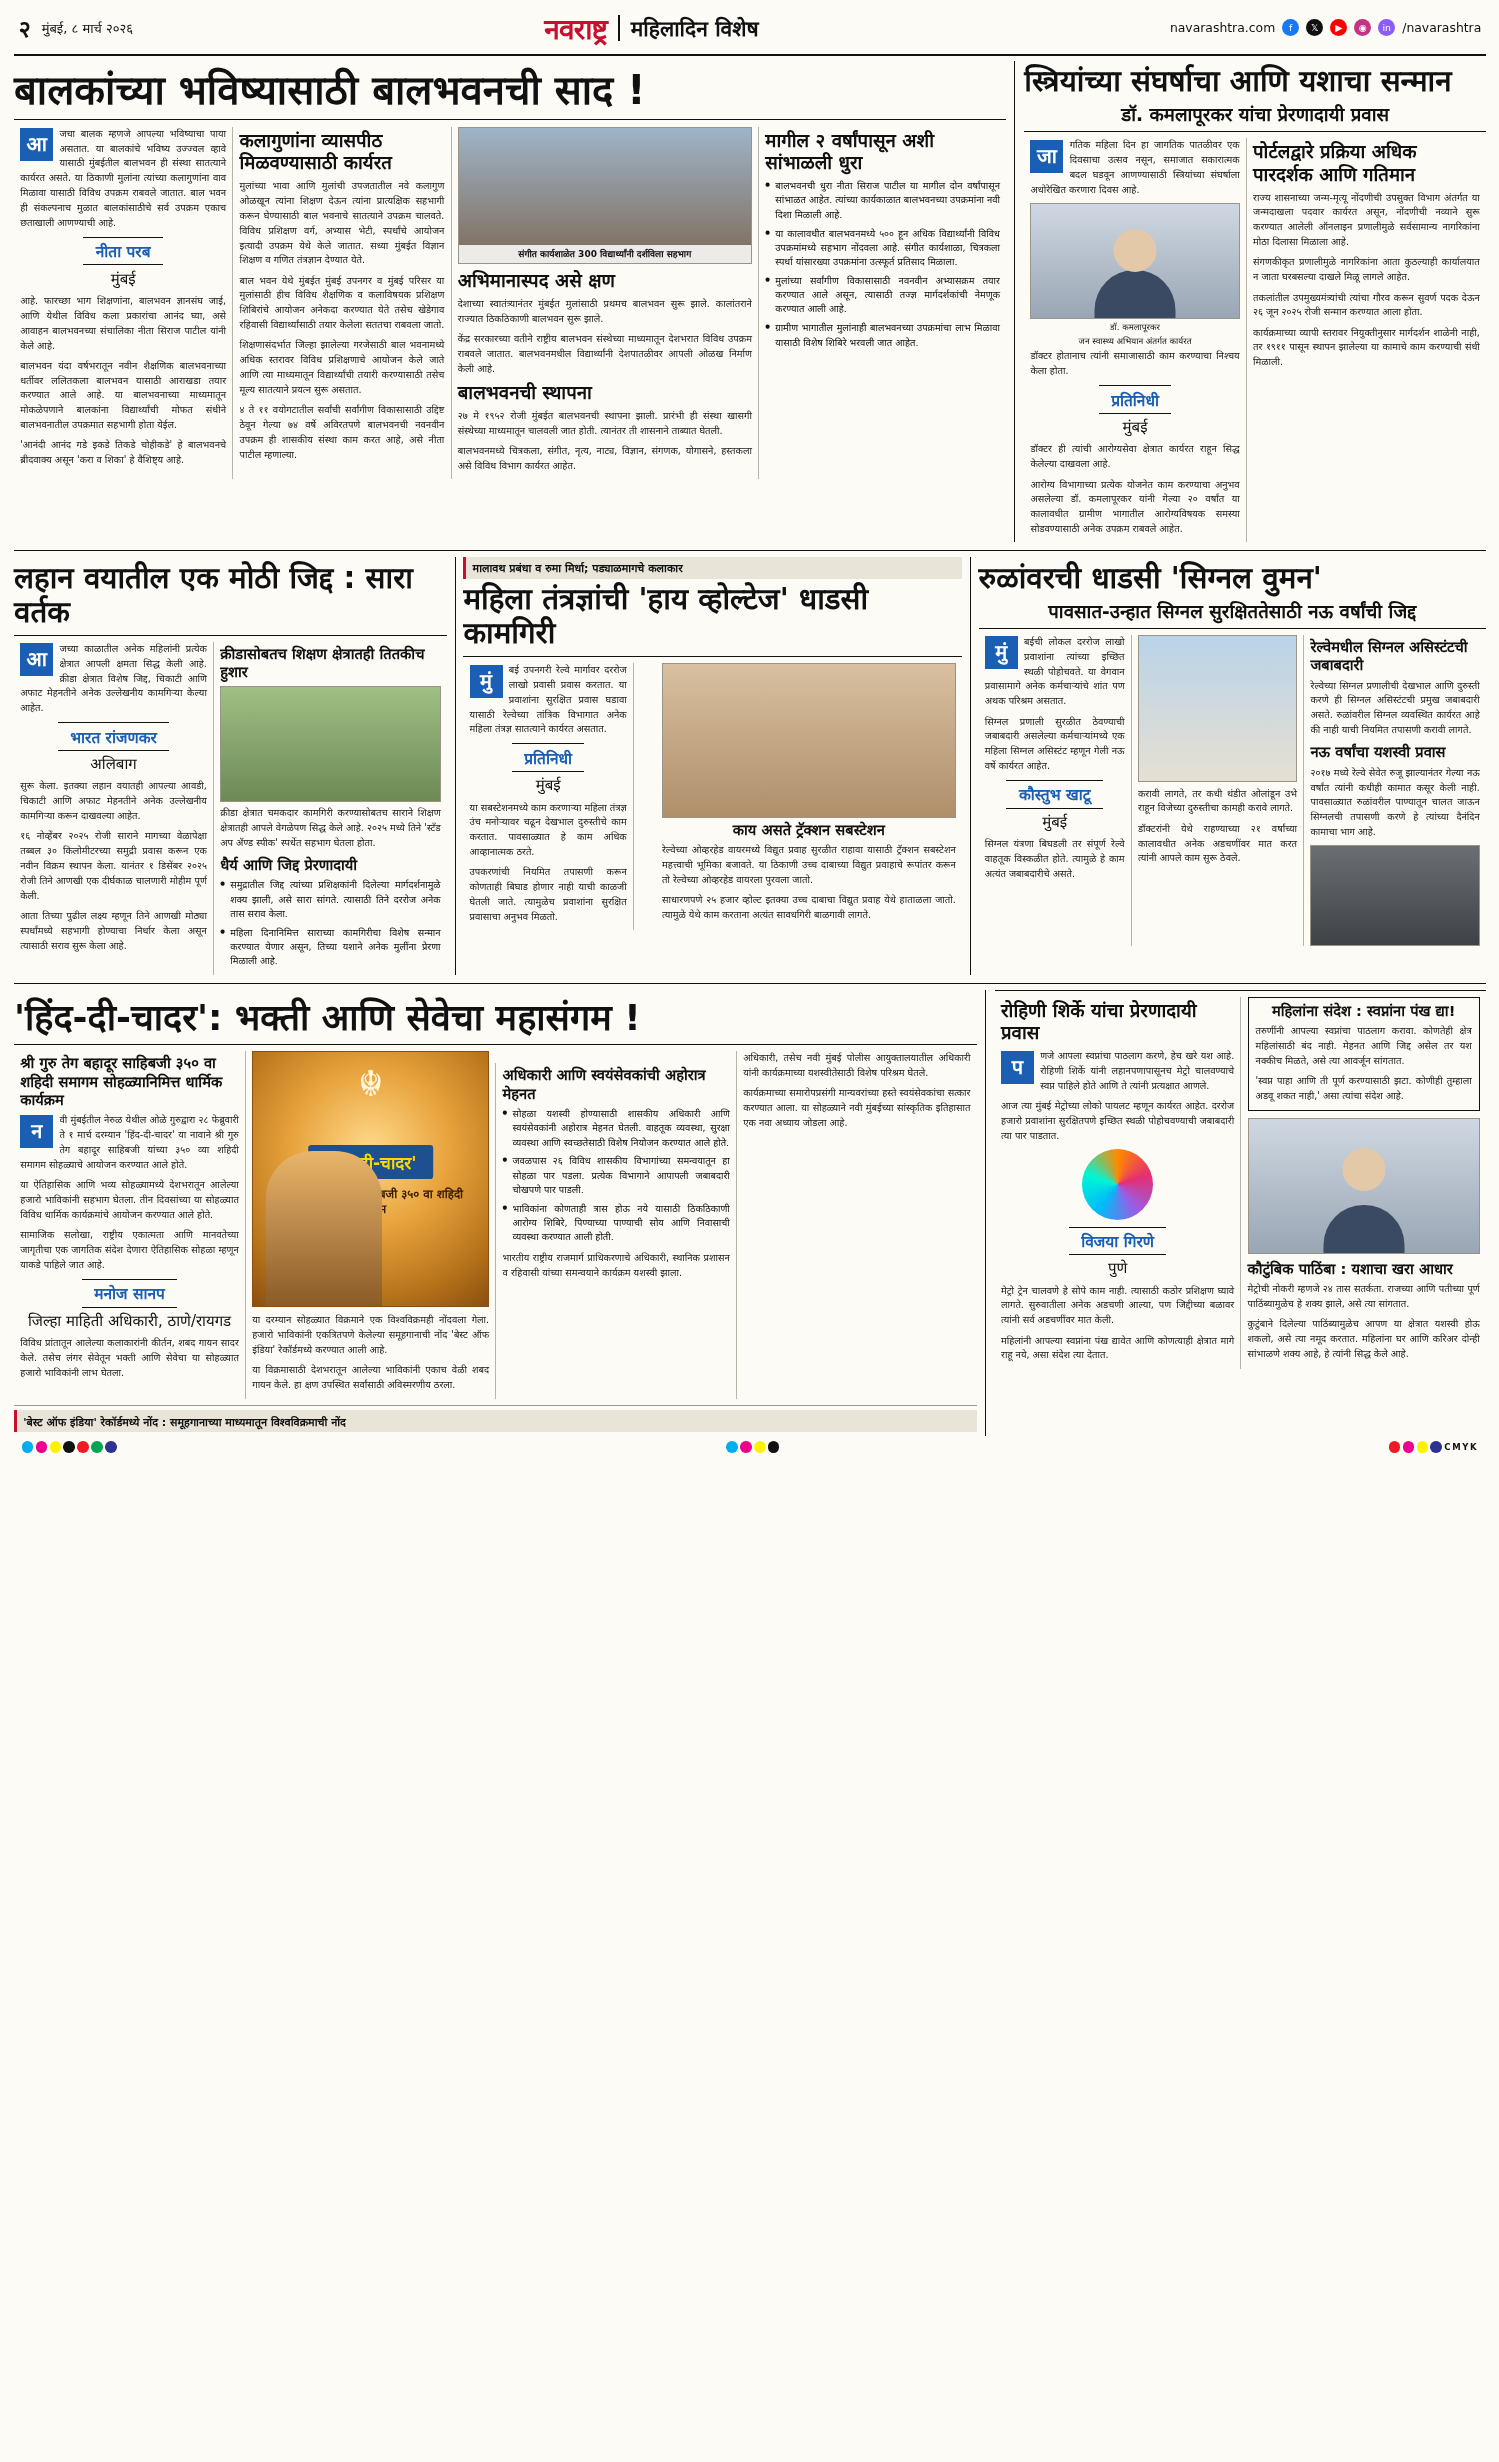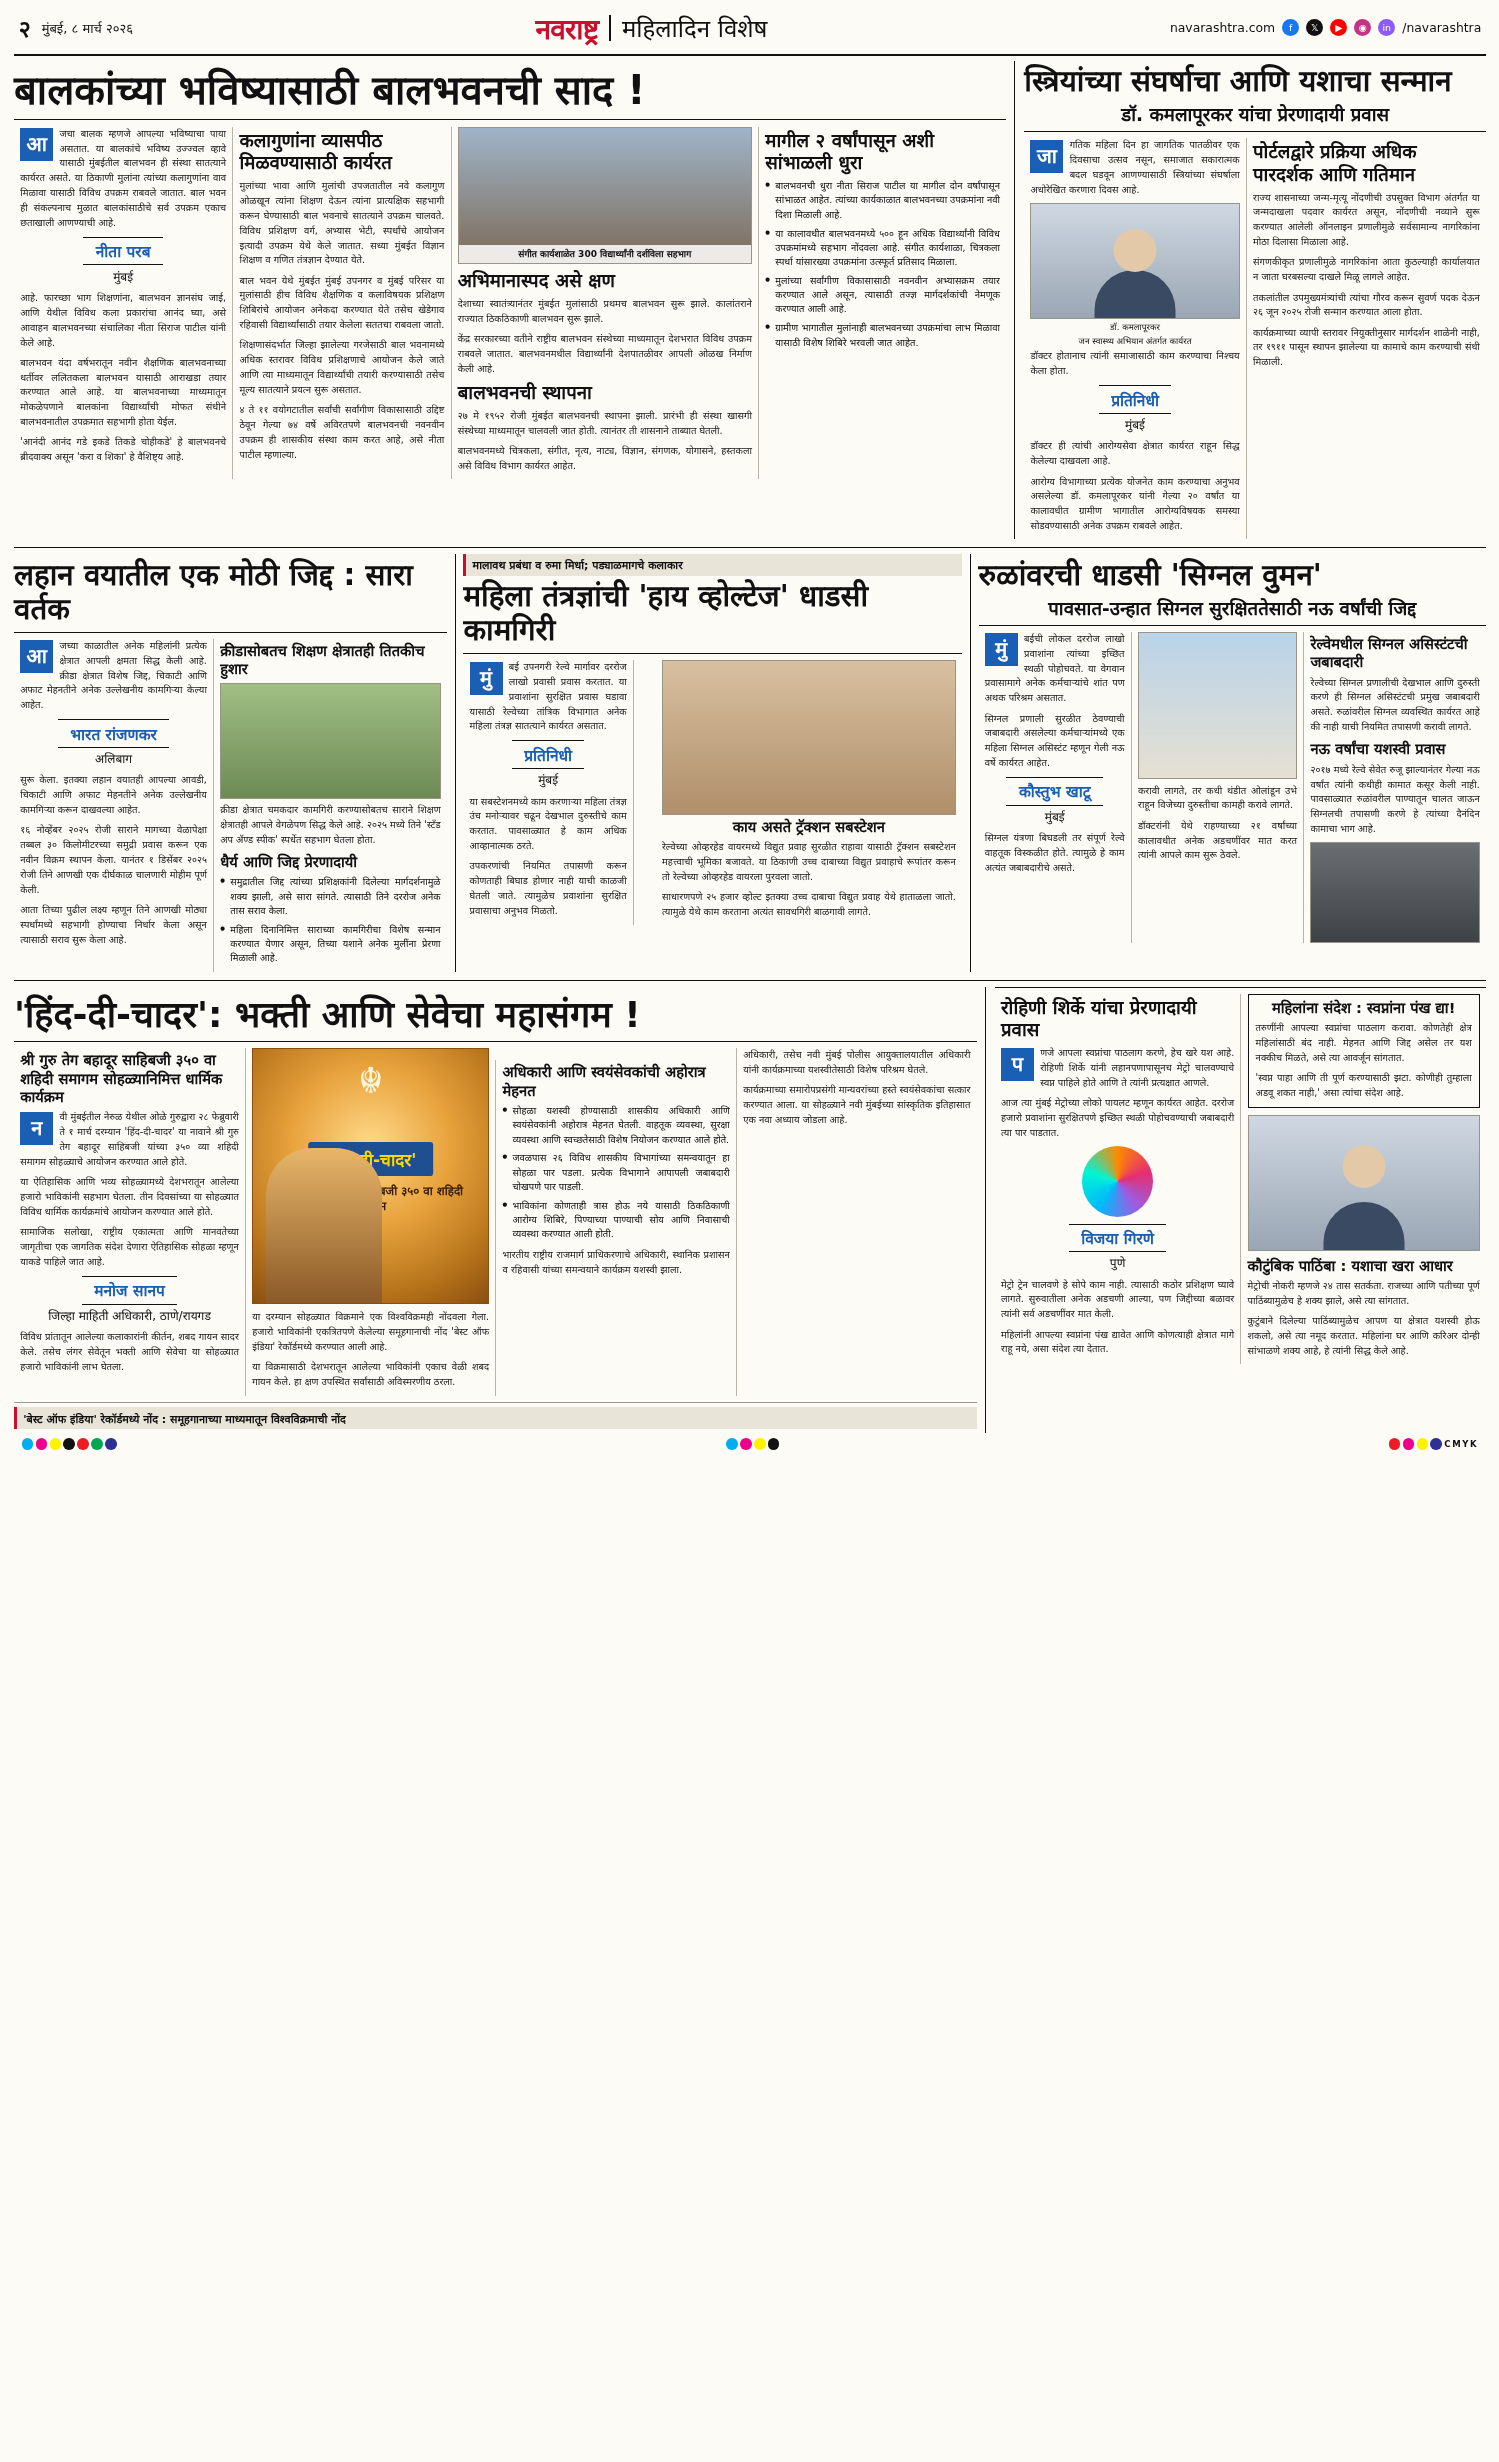--- a/index.html
+++ b/index.html
@@ -20,21 +20,21 @@
   }
   .mh-left { display:flex; align-items:center; gap:11px; }
   .pageno { font-size:23px; font-weight:bold; }
   .mh-date { font-size:13px; }
   .mh-center { display:flex; align-items:center; gap:11px; }
   .logo {
     color:#c8102e; font-size:28px; font-weight:bold; letter-spacing:-0.8px;
     font-family:"DejaVu Sans", sans-serif;
   }
   .mh-sep { width:1.6px; height:26px; background:#111; }
-  .mh-section { font-size:24px; font-weight:normal; }
+  .mh-section { font-size:21px; font-weight:bold; }
   .mh-right { display:flex; align-items:center; gap:7px; font-size:12.4px; }
   .soc { width:17px; height:17px; border-radius:50%; background:#111; color:#fff;
          font-size:9.3px; display:flex; align-items:center; justify-content:center; }
   .soc.x{background:#111}.soc.fb{background:#1877f2}.soc.yt{background:#ff0000}
   .soc.ig{background:#c13584}.soc.in{background:#8b5cf6}
 
   
   .rule { border-top:1.6px solid #111; }
   .thin { border-top:0.8px solid #999; }
   .vline { border-left:0.8px solid #b9b4a9; }
@@ -57,21 +57,21 @@
     background:#1a5fb4; color:#fff; font-size:20px; font-weight:bold;
     display:flex; align-items:center; justify-content:center;
   }
   .byline {
     text-align:center; margin:6.2px 0 6.2px;
   }
   .byline .name {
     display:inline-block; border-top:1.6px solid #111; border-bottom:1.6px solid #111;
     padding:2.3px 12.4px; font-size:15.5px; font-weight:bold; color:#1a5fb4;
   }
-  .byline .place { font-size:12px; margin-top:2.3px; }
+  .byline .place { font-size:15px; margin-top:2.3px; }
 
   .photo {
     width:100%; background:#c9c3b6; position:relative; overflow:hidden;
     border:0.8px solid #9a9488;
   }
   .photo .cap {
     position:absolute; bottom:0; left:0; right:0;
     background:rgba(255,255,255,.86); font-size:9px; padding:2.3px 3.9px;
     font-weight:bold; text-align:center;
   }

